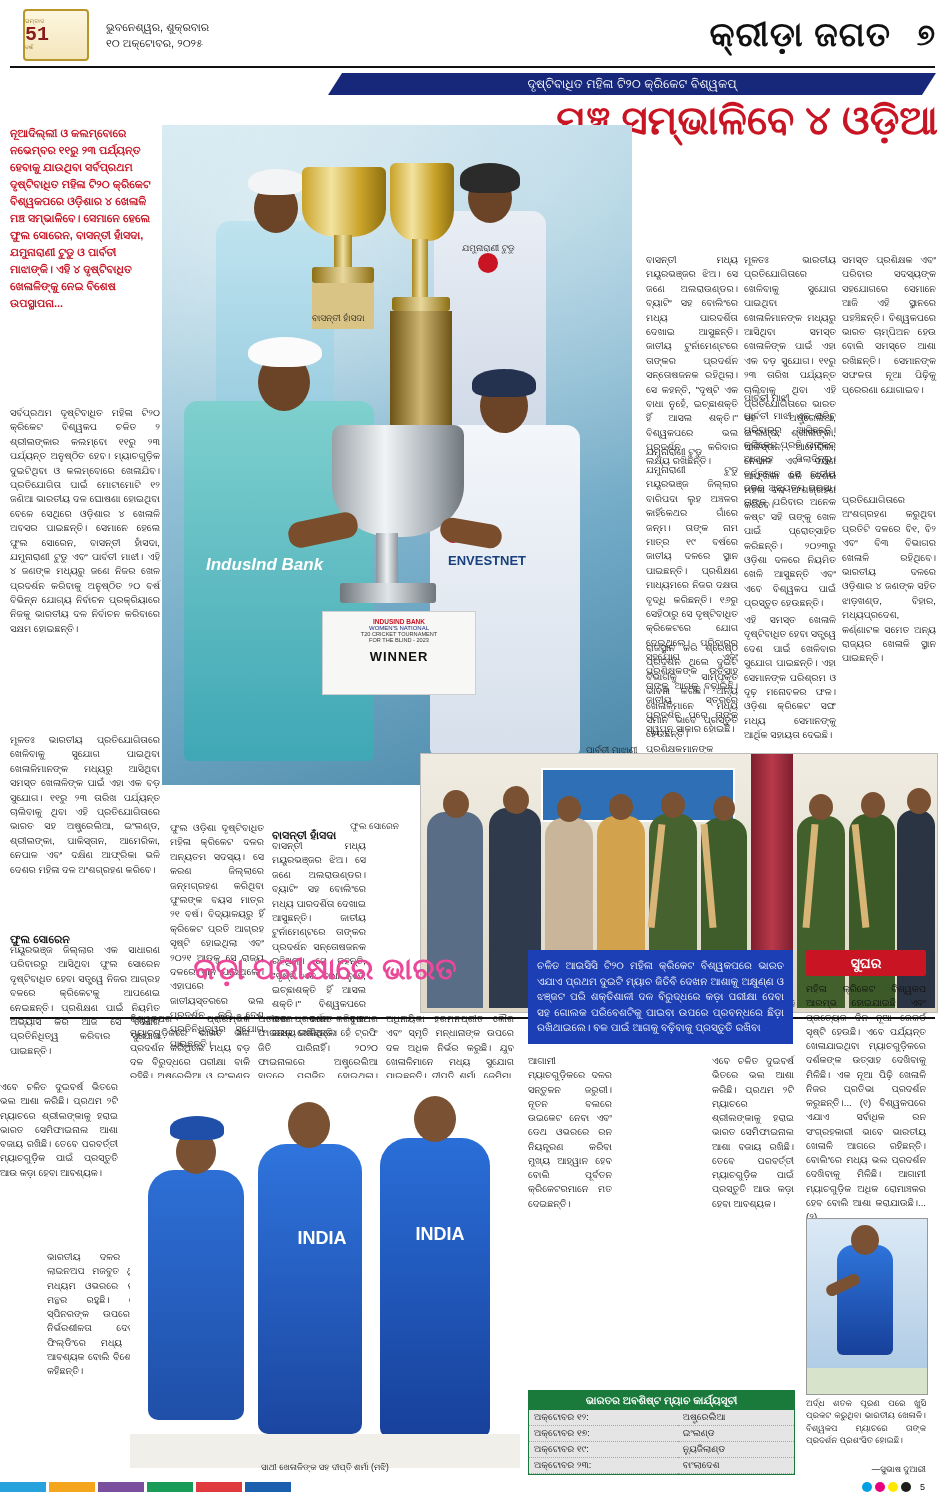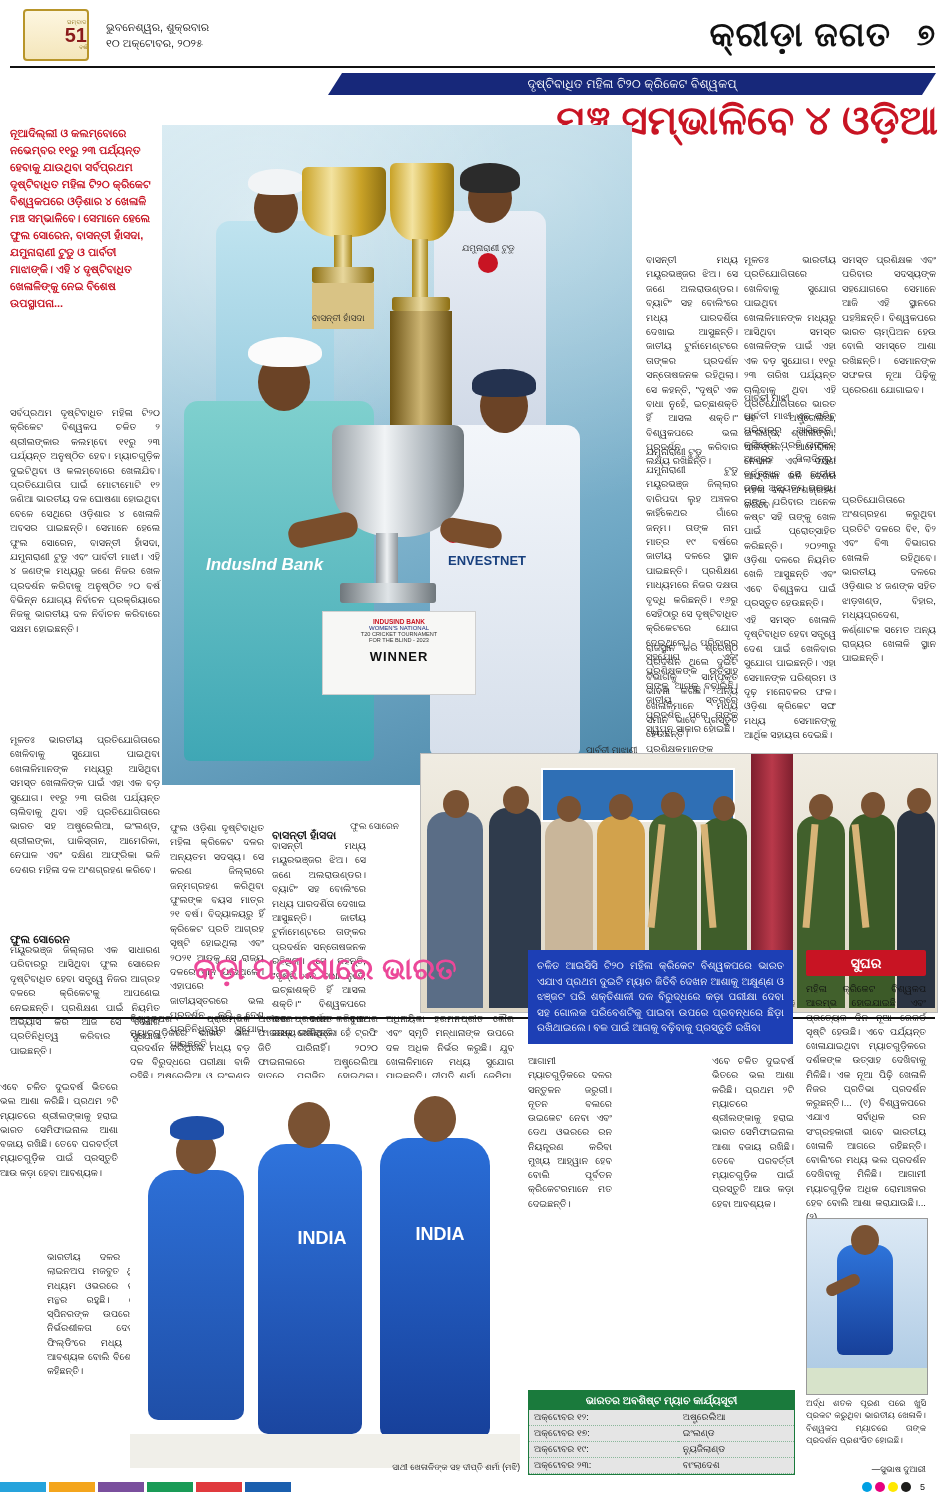--- a/index.html
+++ b/index.html
@@ -8,21 +8,21 @@
     font-family:"Liberation Sans", sans-serif;
     color:#111;overflow:hidden;position:relative;
   }
   .page{position:relative;width:945px;height:1497px;box-sizing:border-box;padding:6px 10px 0 10px;}
 
   
   .masthead{display:flex;align-items:center;height:58px;border-bottom:2px solid #111;padding-bottom:2px;}
   .logo-wrap{width:92px;display:flex;align-items:center;justify-content:center;}
   .logo{width:62px;height:48px;border:2px solid #b8952a;border-radius:4px;
         background:linear-gradient(#fdf6e0,#f4e6bb);display:flex;flex-direction:column;
-        align-items:flex-end;justify-content:center;line-height:1;}
+        align-items:flex-start;justify-content:center;line-height:1;font-family:Liberation Mono, monospace;}
   .logo .top{font-size:6px;color:#8a6d15;letter-spacing:.5px;}
   .logo .num{font-size:20px;font-weight:bold;color:#8a1b1b;}
   .logo .bot{font-size:5.5px;color:#8a6d15;}
   .dateline{font-size:11px;line-height:1.5;color:#111;padding-left:4px;flex:0 0 auto;}
   .mast-spacer{flex:1;}
   .section-title{font-size:34px;font-weight:bold;letter-spacing:1px;padding-right:14px;}
   .page-num{font-size:30px;font-weight:bold;width:30px;text-align:right;}
 
   
   .top-block{position:relative;margin-top:5px;height:880px;}
@@ -73,21 +73,21 @@
   .bottom-headline{position:absolute;left:130px;top:2px;width:390px;text-align:center;
                    font-size:30px;font-weight:bold;color:#ec4899;}
   .lead-box{position:absolute;left:528px;top:0px;width:265px;background:#1d3fb5;color:#fff;
             font-size:10.4px;line-height:1.5;padding:8px 9px;box-sizing:border-box;text-align:justify;}
   .sugharo{position:absolute;left:806px;top:0;width:120px;height:26px;background:#c81423;color:#fff;
            font-size:14px;font-weight:bold;display:flex;align-items:center;justify-content:center;
            border-radius:2px;}
   .bcol{position:absolute;font-size:9.5px;line-height:1.5;text-align:justify;}
   .india-photo{position:absolute;left:130px;top:128px;width:390px;height:390px;
                background:linear-gradient(#fdfdfd,#efefef);overflow:hidden;}
-  .ip-caption{position:absolute;left:130px;top:512px;width:390px;text-align:right;font-size:8.5px;}
+  .ip-caption{position:absolute;left:130px;top:512px;width:390px;text-align:center;font-size:8.5px;}
   .sched{position:absolute;left:528px;top:440px;width:265px;border:1px solid #1a7a3c;background:#e5e5e5;}
   .sched h4{margin:0;background:#1a7a3c;color:#fff;font-size:10.5px;padding:3px 6px;text-align:center;font-weight:bold;}
   .sched table{width:100%;border-collapse:collapse;font-size:9.2px;}
   .sched td{padding:2px 5px;border-bottom:1px dotted #8ab79a;}
   .right-photo{position:absolute;left:806px;top:268px;width:120px;height:175px;
                background:linear-gradient(#dce9f5,#a9c7e2);overflow:hidden;border:1px solid #999;}
   .rp-caption{position:absolute;left:806px;top:447px;width:120px;font-size:8.6px;line-height:1.45;text-align:justify;}
   .sign{text-align:right;font-size:8.6px;margin-top:3px;}
 
   

